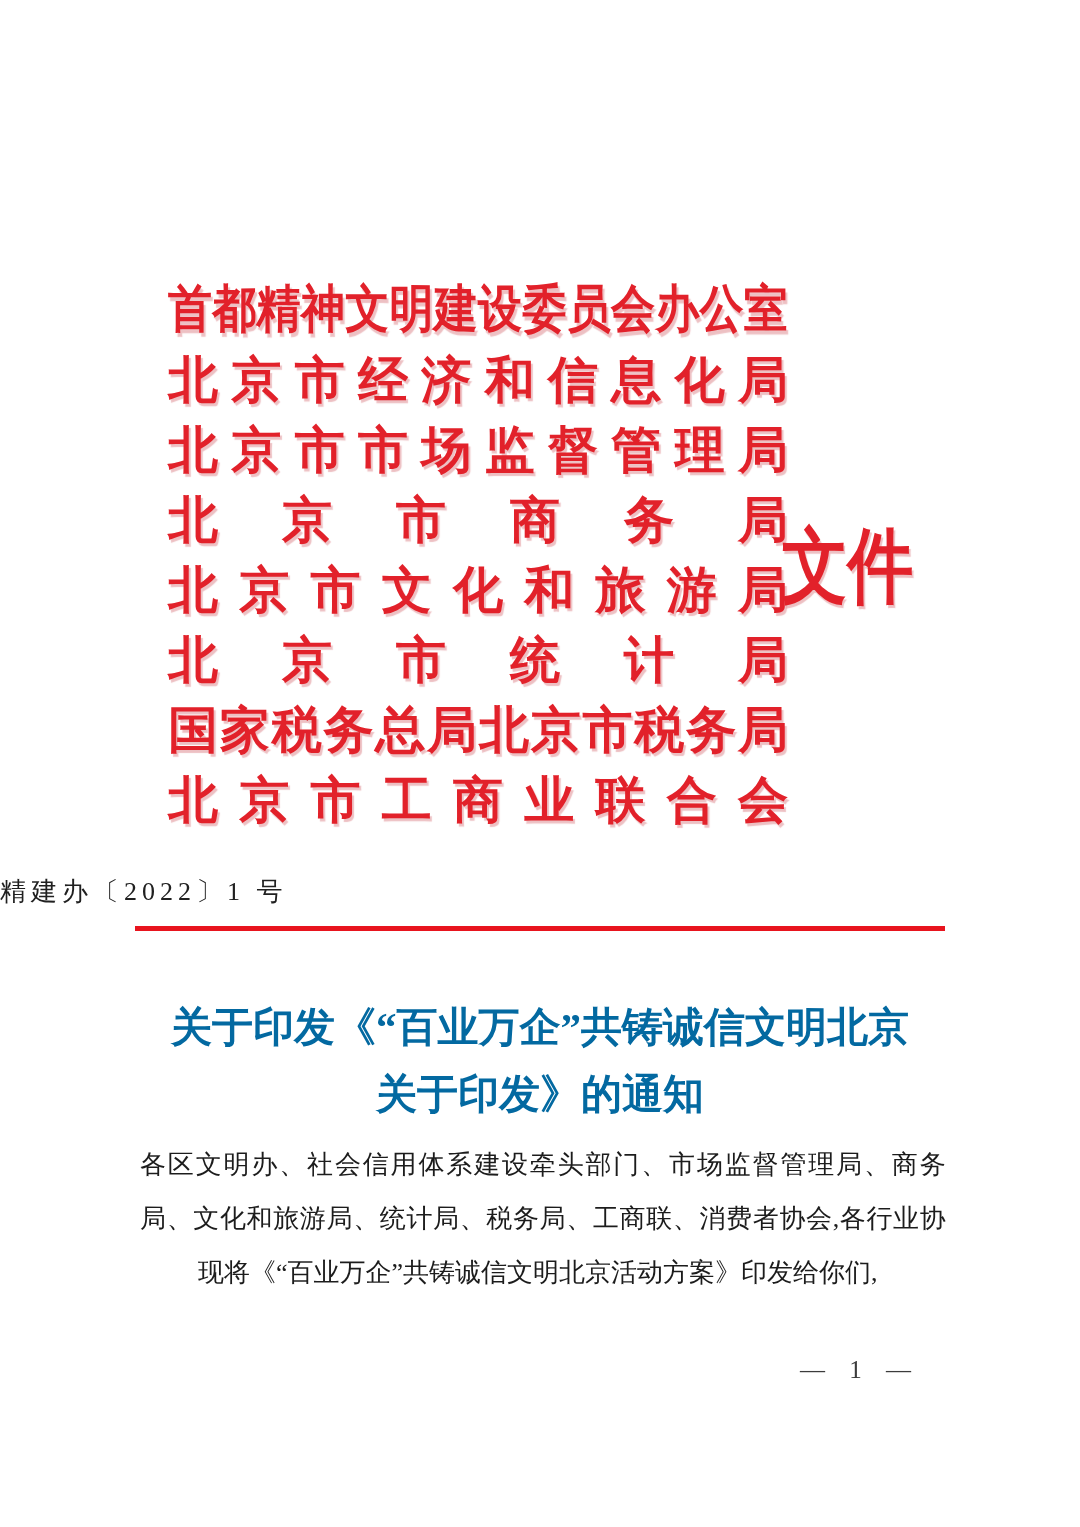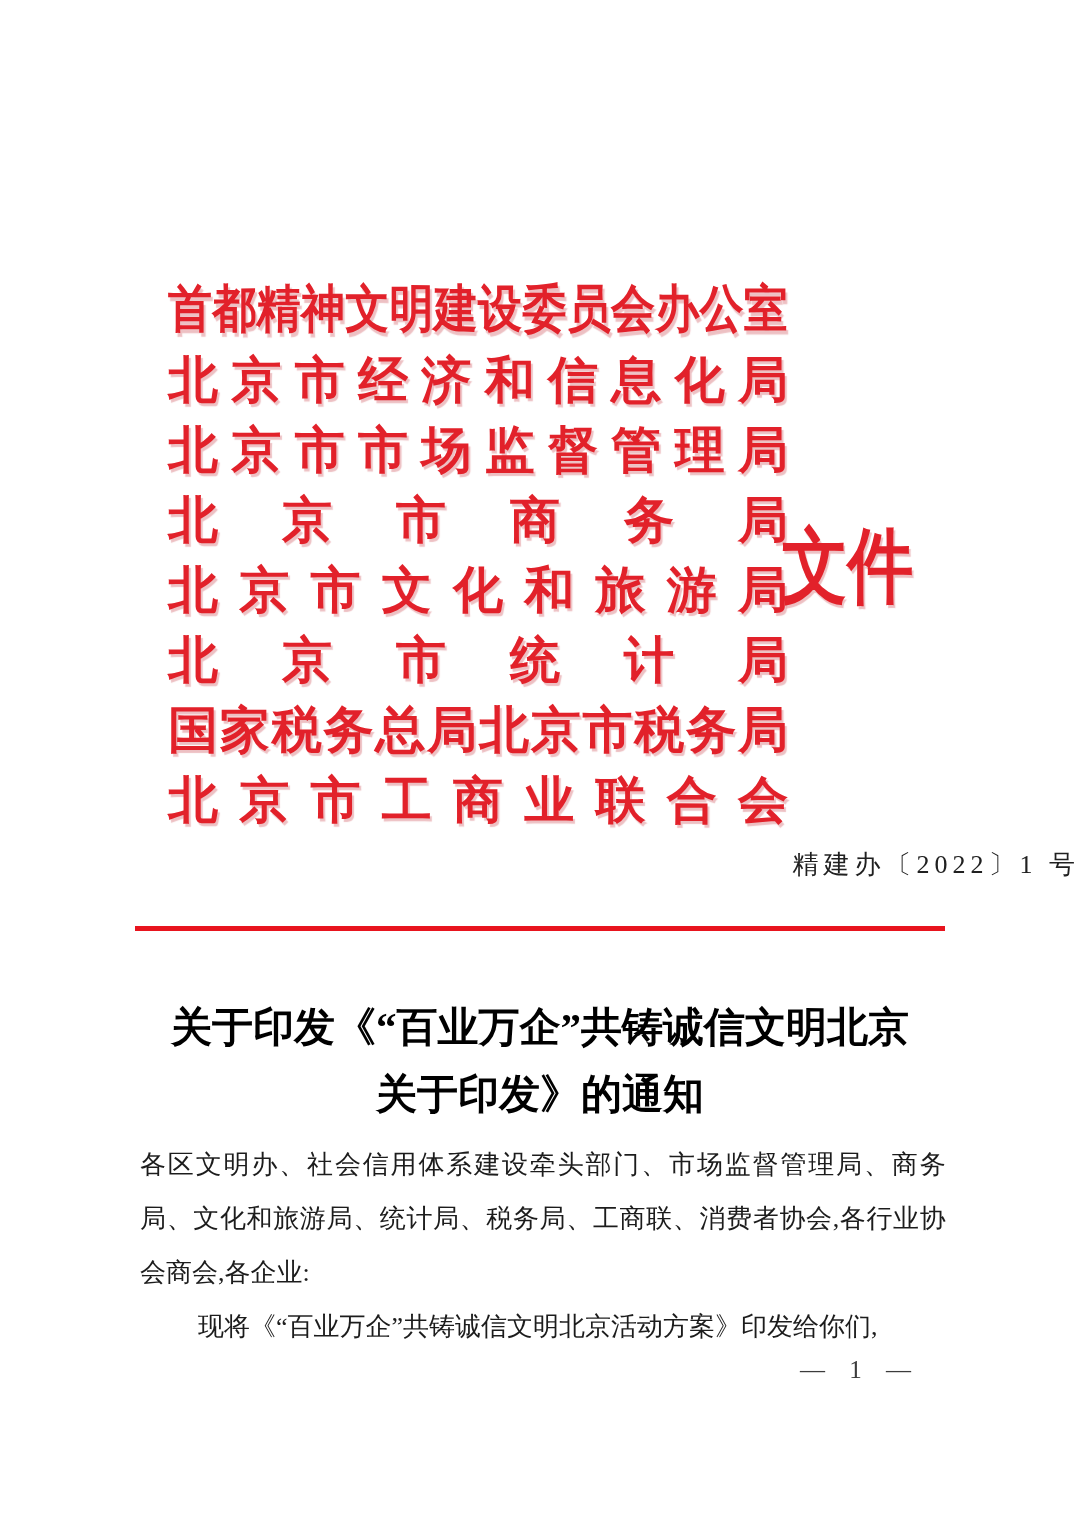--- a/index.html
+++ b/index.html
@@ -51,23 +51,23 @@
     white-space: nowrap;
     transform: scaleX(0.80);
     transform-origin: left center;
     text-shadow: 2px 3px 1px rgba(195, 45, 55, 0.30);
   }
 
   
   .doc-number {
     position: absolute;
     left: 0;
-    top: 847px;
+    top: 874px;
     width: 100%;
-    text-align: right;
+    text-align: left;
     font-size: 26px;
     letter-spacing: 5px;
     color: #202020;
   }
 
   
   .red-divider {
     position: absolute;
     left: 135px;
     top: 926px;
@@ -78,21 +78,21 @@
 
   
   .document-title {
     position: absolute;
     left: 0;
     top: 994px;
     width: 100%;
     text-align: center;
     font-size: 41px;
     font-weight: bold;
-    color: #000000;
+    color: #0369a1;
     line-height: 67px;
   }
 
   
   .body-block {
     position: absolute;
     left: 140px;
     top: 1138px;
     width: 806px;
     font-size: 26px;
@@ -300,19 +300,18 @@
         <span>费</span>
         <span>者</span>
         <span>协</span>
         <span>会</span>
         <span>,</span>
         <span>各</span>
         <span>行</span>
         <span>业</span>
         <span>协</span>
       </div>
-    <div class="body-line plain">会商会,各企业:</div>
     <div class="body-para">现将《“百业万企”共铸诚信文明北京活动方案》印发给你们,</div>
   </div>
 
   <div class="page-number">— 1 —</div>
 
 </div>
 
 </body></html>

